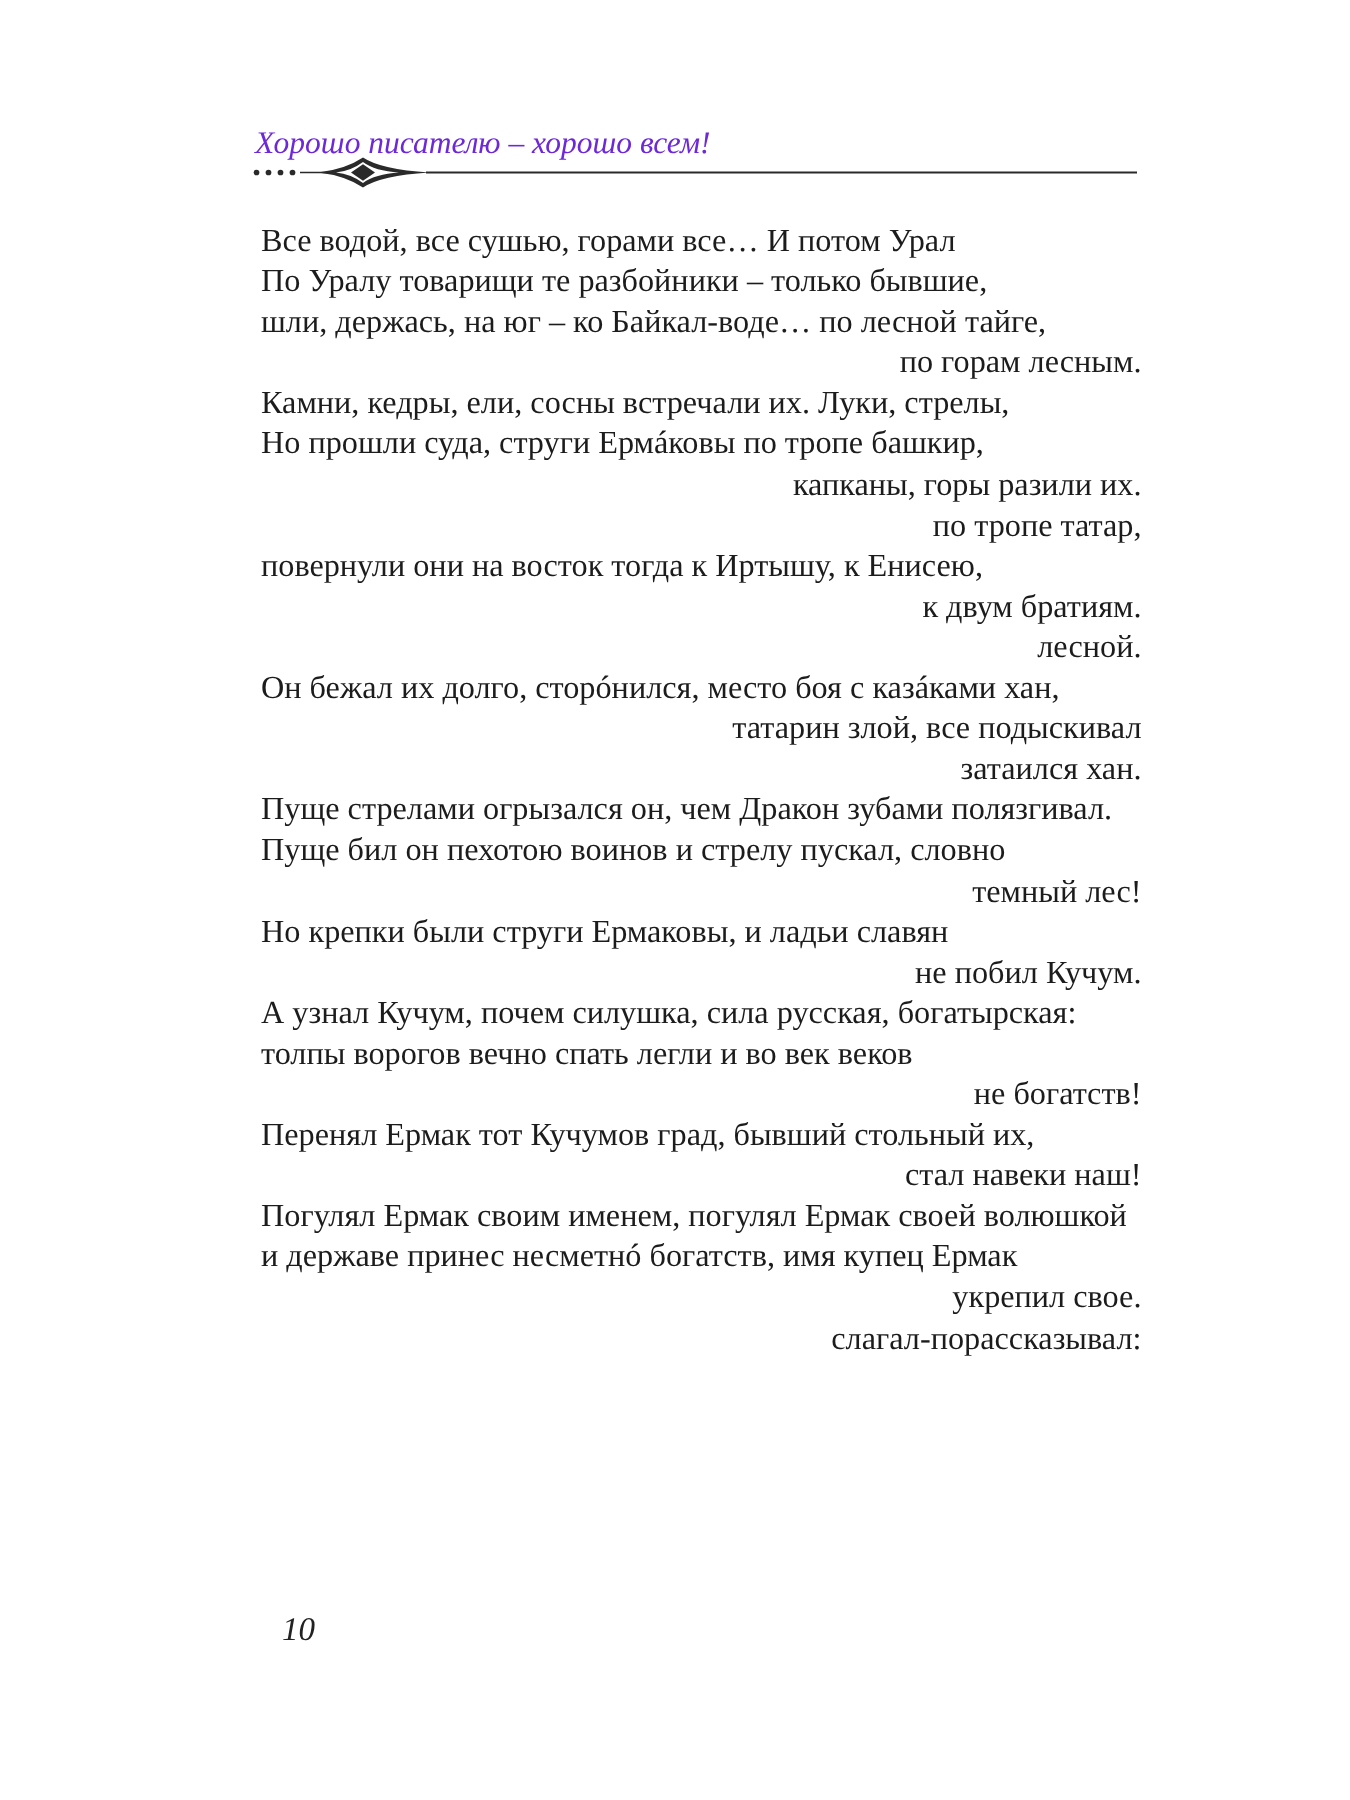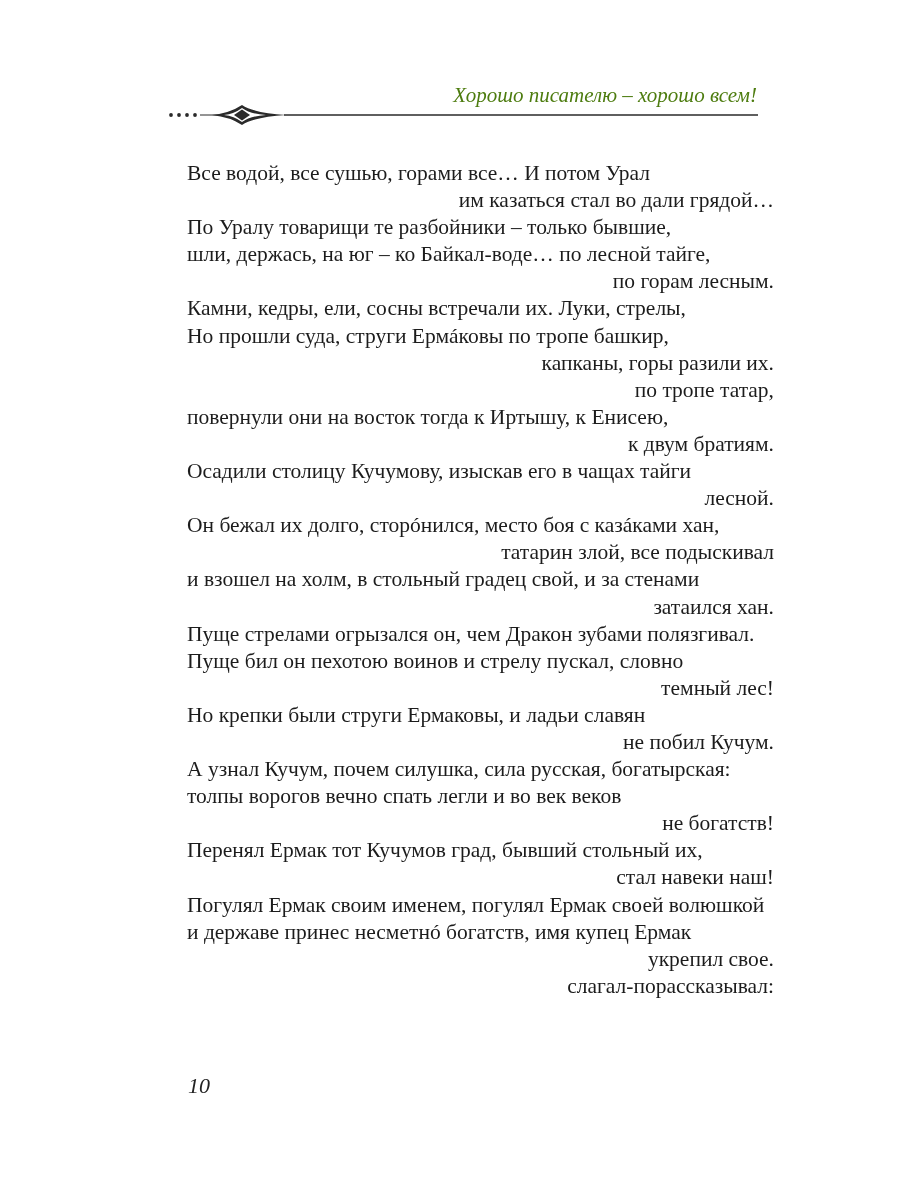--- a/index.html
+++ b/index.html
@@ -13,40 +13,39 @@
       position: relative;
       overflow: hidden;
       font-family: "Liberation Serif", "DejaVu Serif", serif;
       color: #1c1c1c;
     }
     .running-head {
       position: absolute;
       left: 170px;
       top: 82px;
       width: 587px;
-      text-align: right;
       font-style: italic;
       font-size: 21px;
       line-height: 26px;
-      color: #4d7c0f;
+      color: #6d28d9;
     }
     .header-rule {
       position: absolute;
       left: 168px;
       top: 104px;
       width: 590px;
       height: 22px;
     }
     .header-rule svg { display: block; }
     .verse {
       position: absolute;
       left: 170px;
       top: 143px;
       width: 587px;
-      margin: 17px;
+      margin: 4px;
       padding: 0;
       list-style: none;
     }
     .verse-line {
       font-size: 21.5px;
       line-height: 27.1px;
       height: 27.1px;
       white-space: nowrap;
     }
     .verse-line.left { text-align: left; }
@@ -81,35 +80,32 @@
     <path d="M56 11 Q66 10 74 4 Q82 10 98 11 Q82 12 74 18 Q66 12 56 11 Z" fill="#ffffff"></path>
 
     <path d="M66 11 L74 5.5 L82 11 L74 16.5 Z" fill="#2a2a2a"></path>
 
     <line x1="116" y1="11" x2="590" y2="11" stroke="#2a2a2a" stroke-width="1.3"></line>
   </svg>
 </div>
 
 <ul class="verse">
   <li class="verse-line left">Все водой, все сушью, горами все… И потом Урал</li>
-  <li class="verse-line right">им казаться стал во дали грядой…</li>
   <li class="verse-line left">По Уралу товарищи те разбойники – только бывшие,</li>
   <li class="verse-line left">шли, держась, на юг – ко Байкал-воде… по лесной тайге,</li>
   <li class="verse-line right">по горам лесным.</li>
   <li class="verse-line left">Камни, кедры, ели, сосны встречали их. Луки, стрелы,</li>
   <li class="verse-line left">Но прошли суда, струги Ермáковы по тропе башкир,</li>
   <li class="verse-line right">капканы, горы разили их.</li>
   <li class="verse-line right">по тропе татар,</li>
   <li class="verse-line left">повернули они на восток тогда к Иртышу, к Енисею,</li>
   <li class="verse-line right">к двум братиям.</li>
-  <li class="verse-line left">Осадили столицу Кучумову, изыскав его в чащах тайги</li>
   <li class="verse-line right">лесной.</li>
   <li class="verse-line left">Он бежал их долго, сторóнился, место боя с казáками хан,</li>
   <li class="verse-line right">татарин злой, все подыскивал</li>
-  <li class="verse-line left">и взошел на холм, в стольный градец свой, и за стенами</li>
   <li class="verse-line right">затаился хан.</li>
   <li class="verse-line left">Пуще стрелами огрызался он, чем Дракон зубами полязгивал.</li>
   <li class="verse-line left">Пуще бил он пехотою воинов и стрелу пускал, словно</li>
   <li class="verse-line right">темный лес!</li>
   <li class="verse-line left">Но крепки были струги Ермаковы, и ладьи славян</li>
   <li class="verse-line right">не побил Кучум.</li>
   <li class="verse-line left">А узнал Кучум, почем силушка, сила русская, богатырская:</li>
   <li class="verse-line left">толпы ворогов вечно спать легли и во век веков</li>
   <li class="verse-line right">не богатств!</li>
   <li class="verse-line left">Перенял Ермак тот Кучумов град, бывший стольный их,</li>

